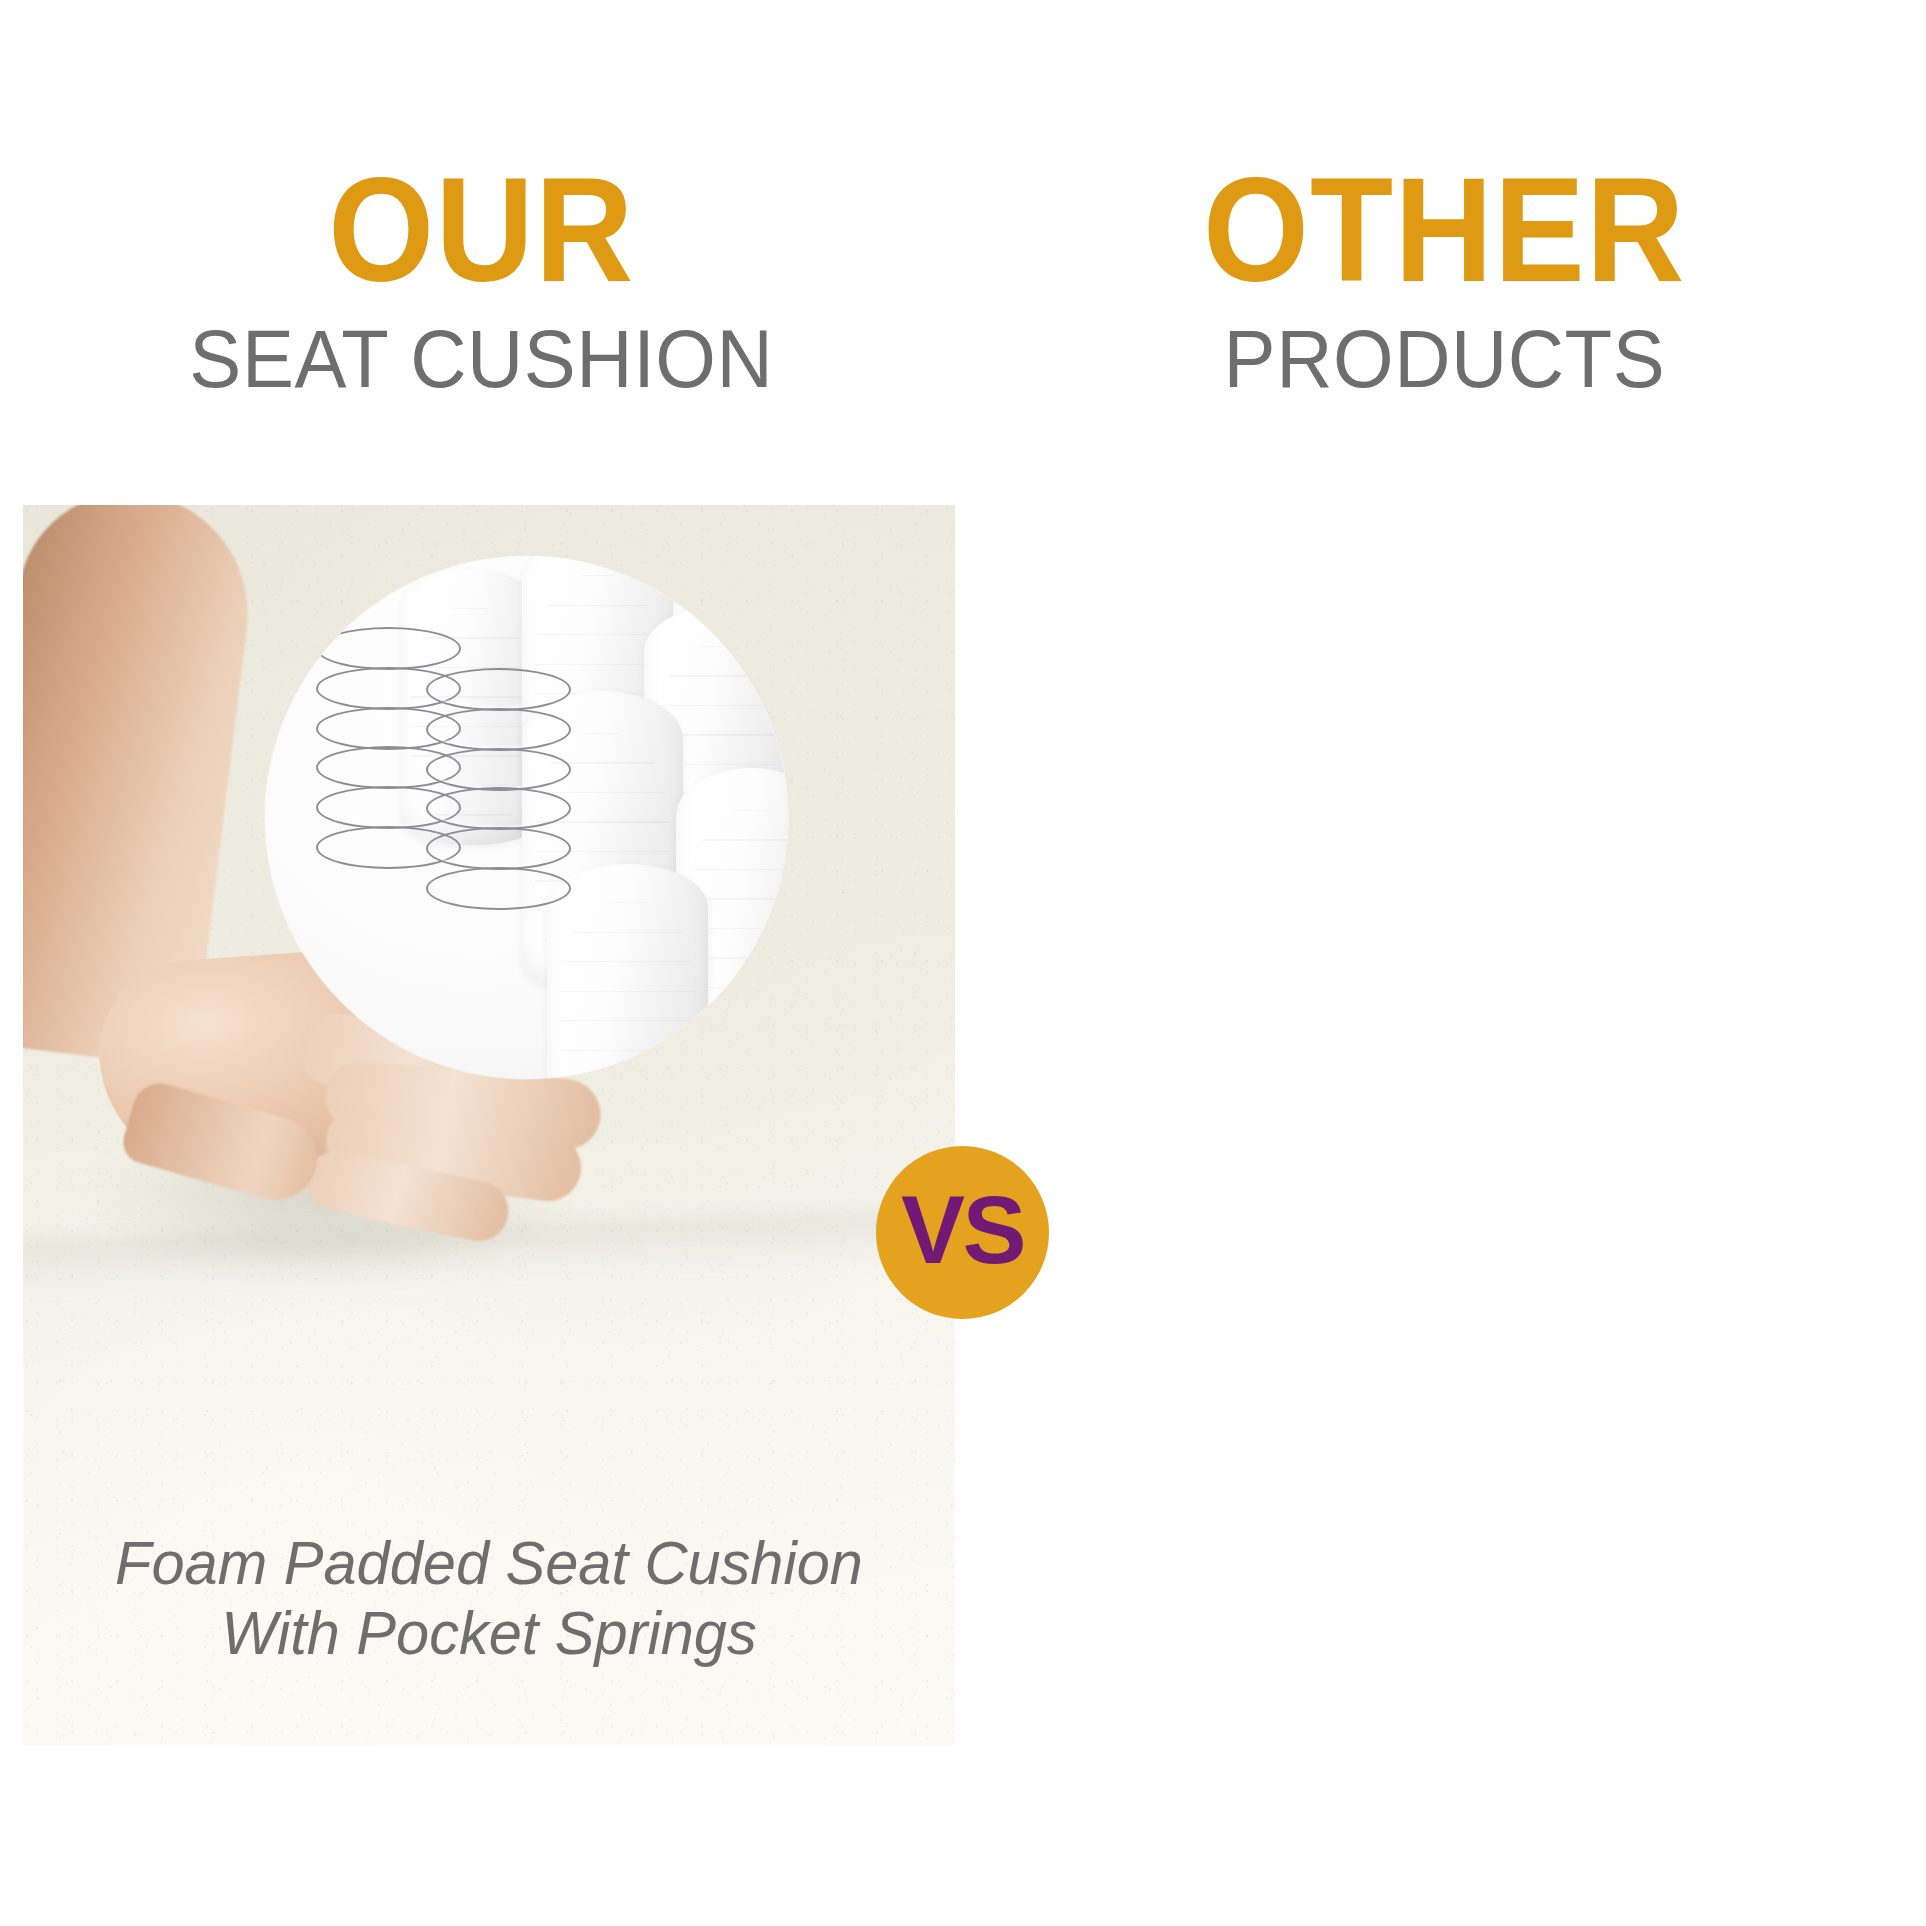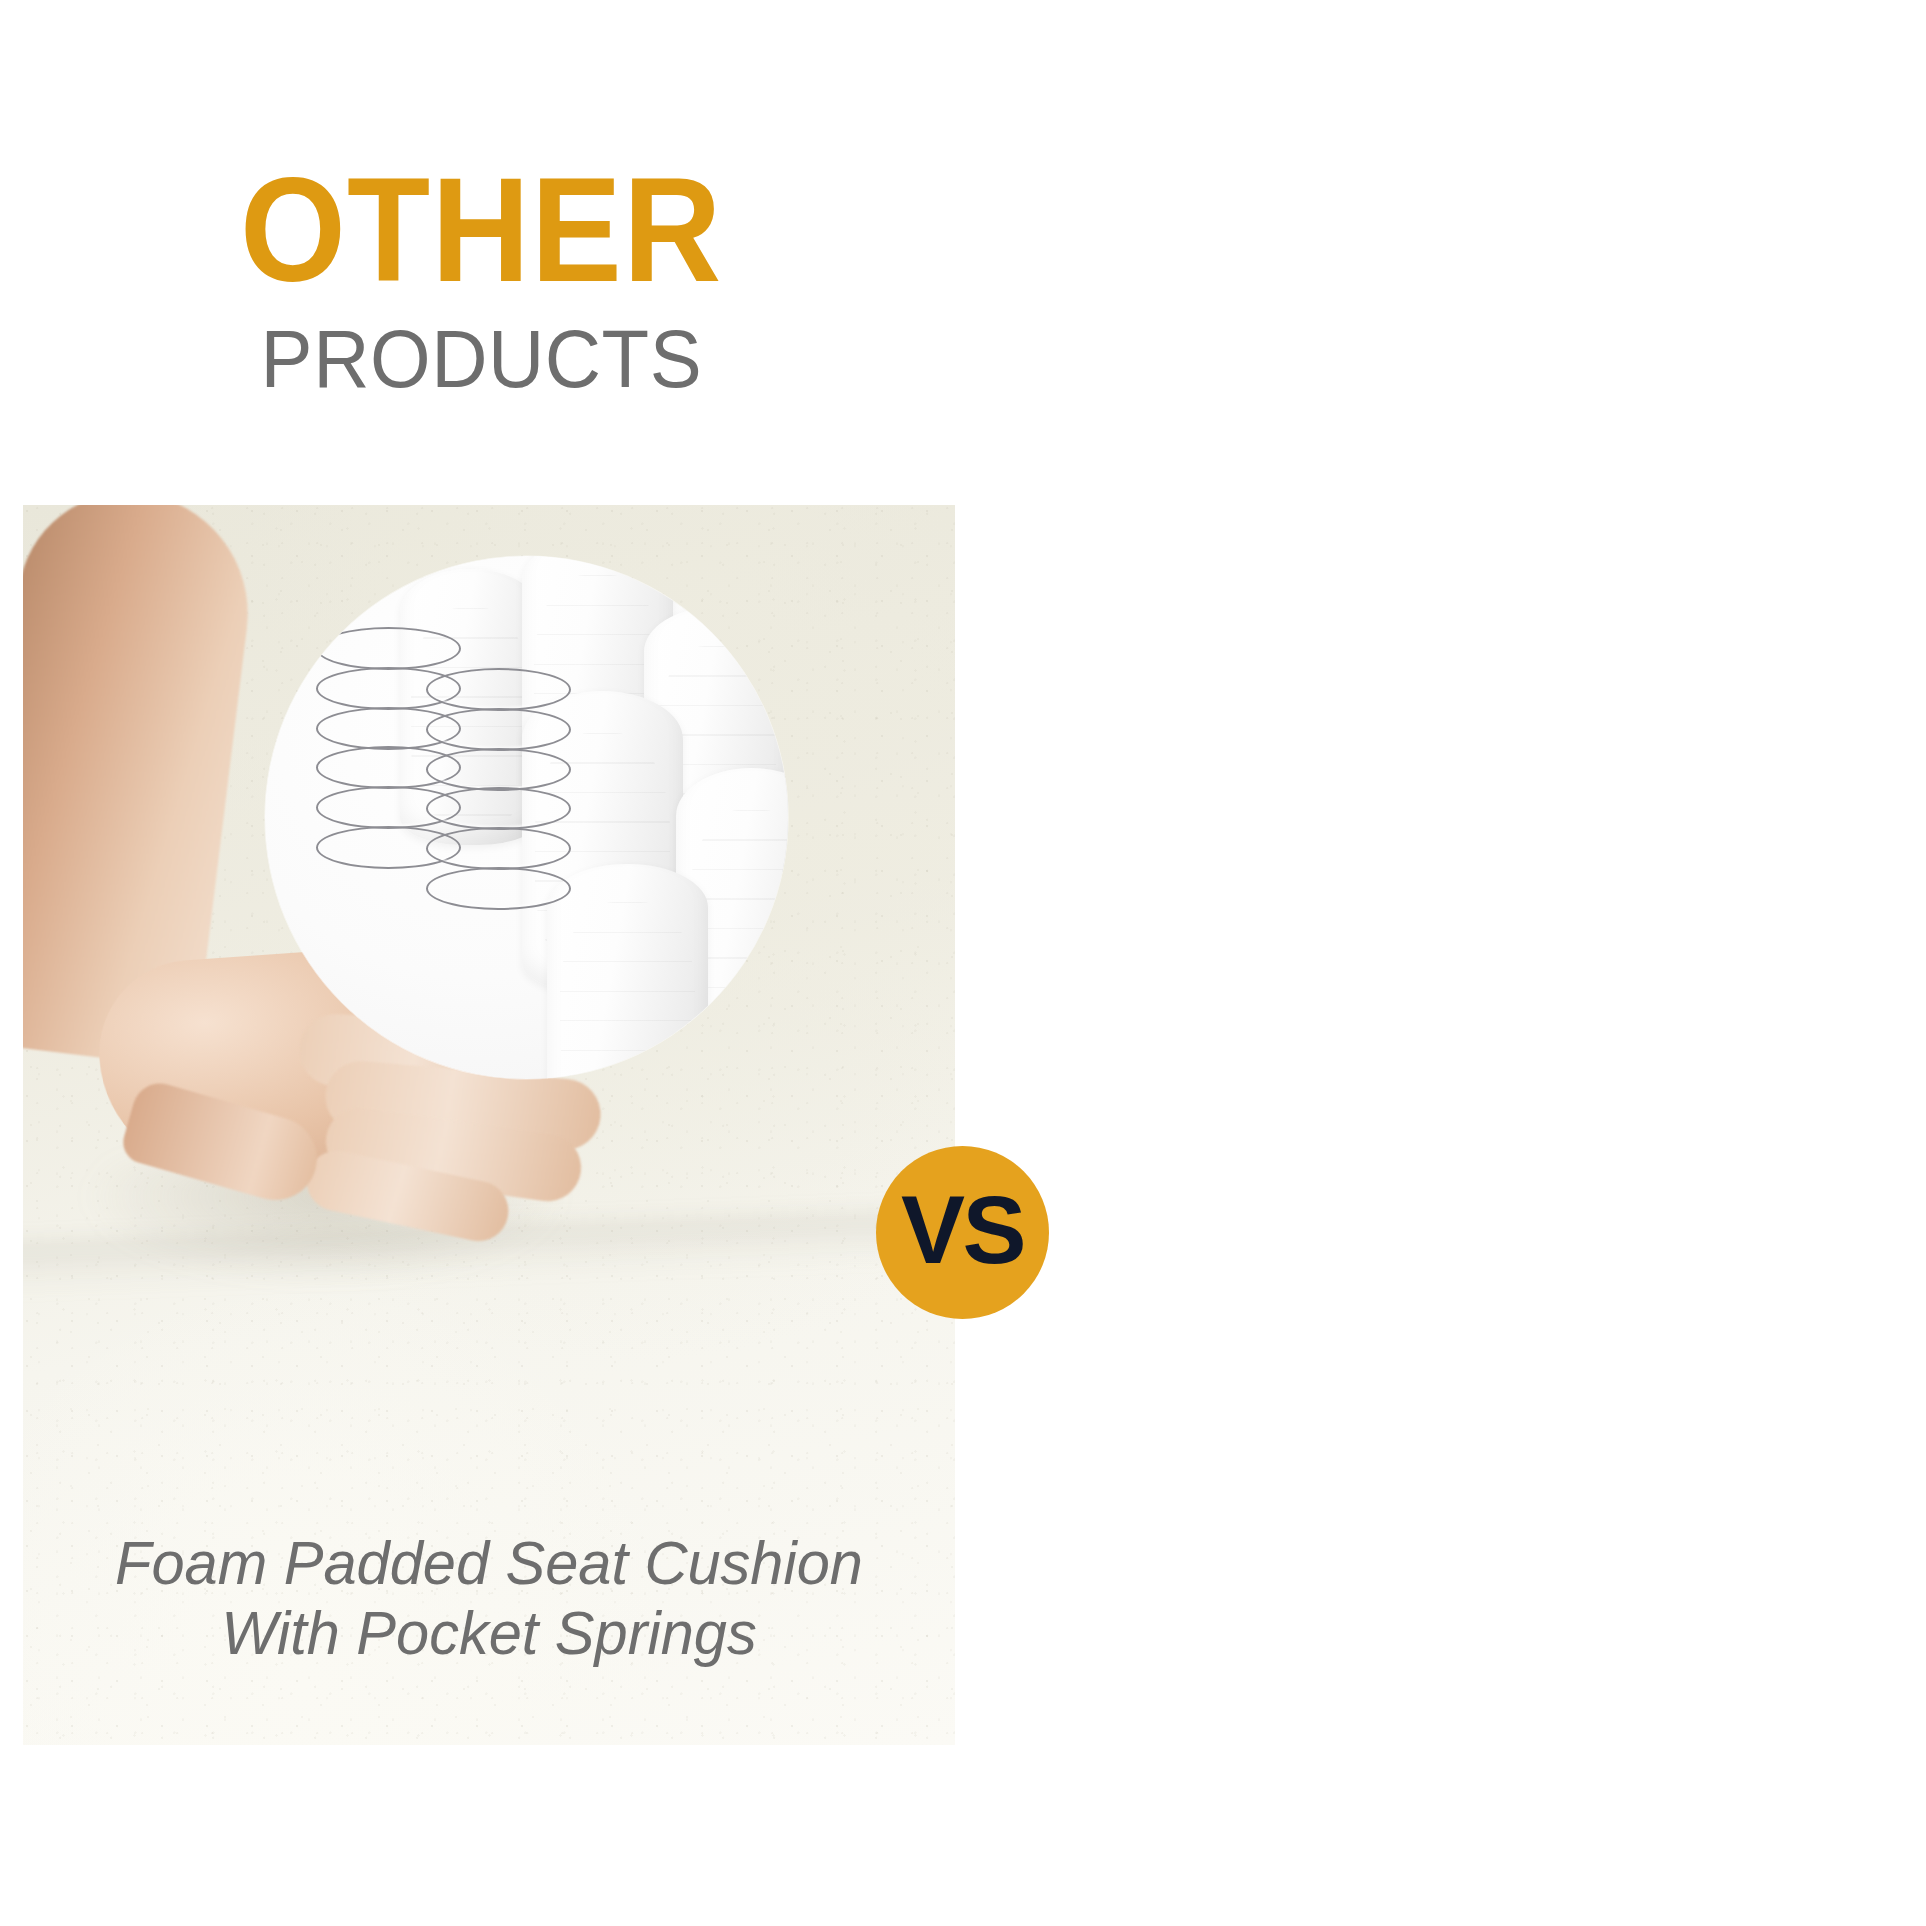--- a/index.html
+++ b/index.html
@@ -383,31 +383,35 @@
     border-radius: 50%;
     background: #E5A21E;
     display: flex;
     align-items: center;
     justify-content: center;
     z-index: 5;
   }
   .vs-text {
     font-size: 96px;
     font-weight: 700;
-    color: #0f172a;
+    color: #701a75;
     letter-spacing: -2.6px;
     line-height: 1;
     transform: translateY(-2.6px);
   }
 </style>
 </head>
 <body>
 
 <div class="headers">
 
+  <div class="header-col">
+    <div class="header-title">OUR</div>
+    <div class="header-sub">SEAT CUSHION</div>
+  </div>
 
   <div class="header-col">
     <div class="header-title">OTHER</div>
     <div class="header-sub">PRODUCTS</div>
   </div>
 
 </div>
 
 <div class="panels">
 

